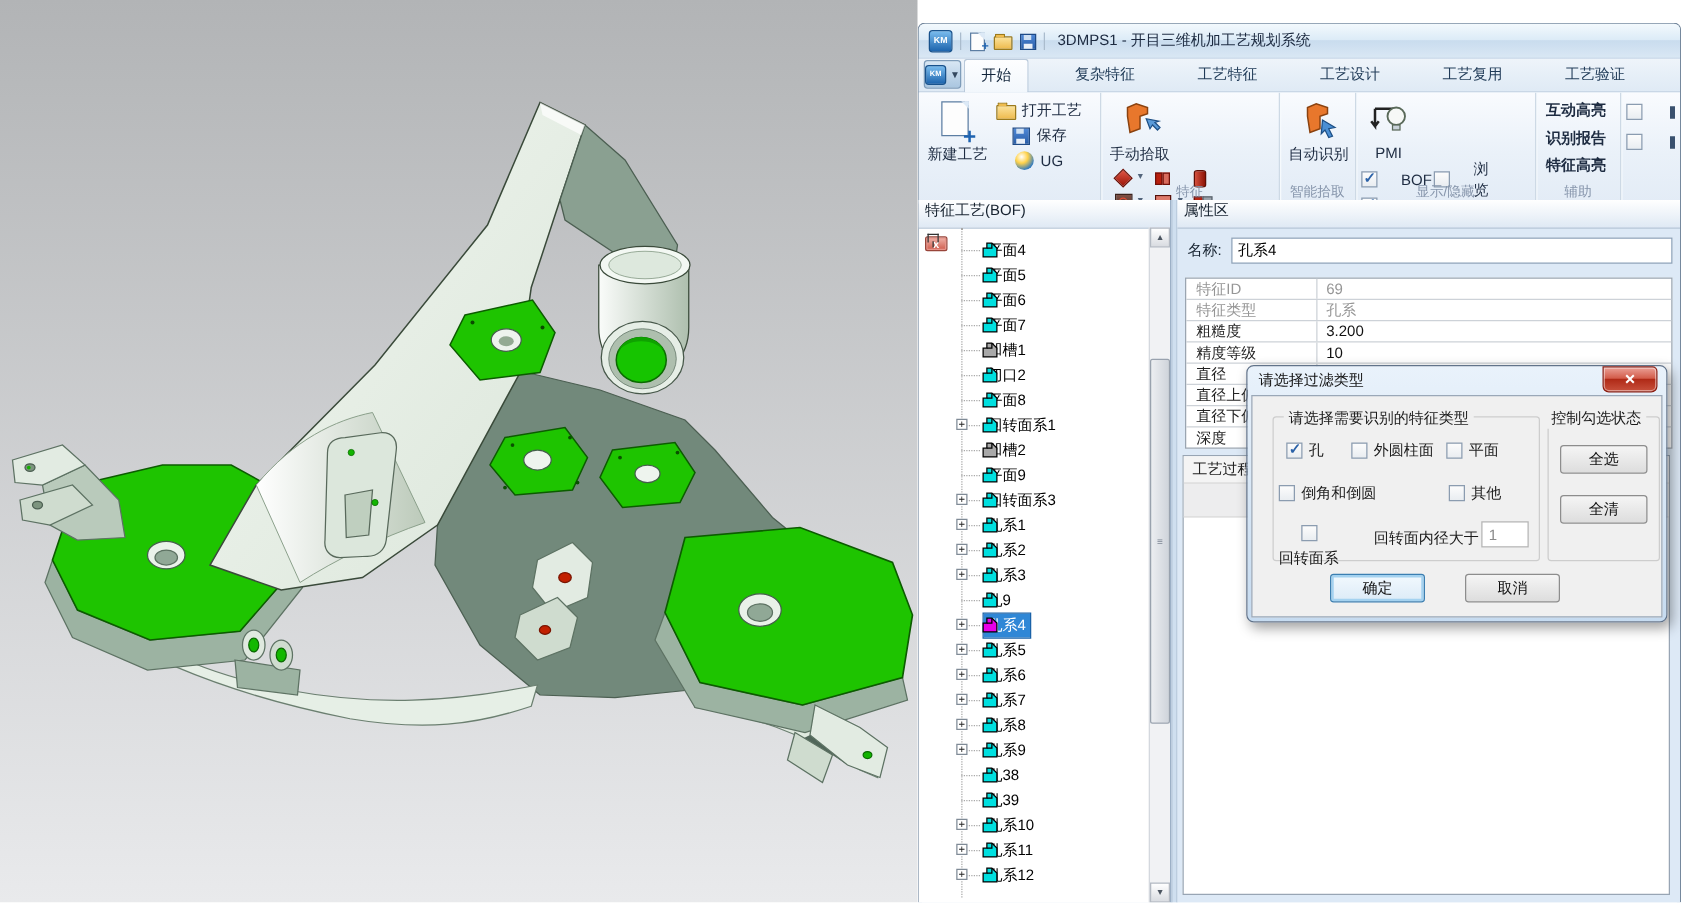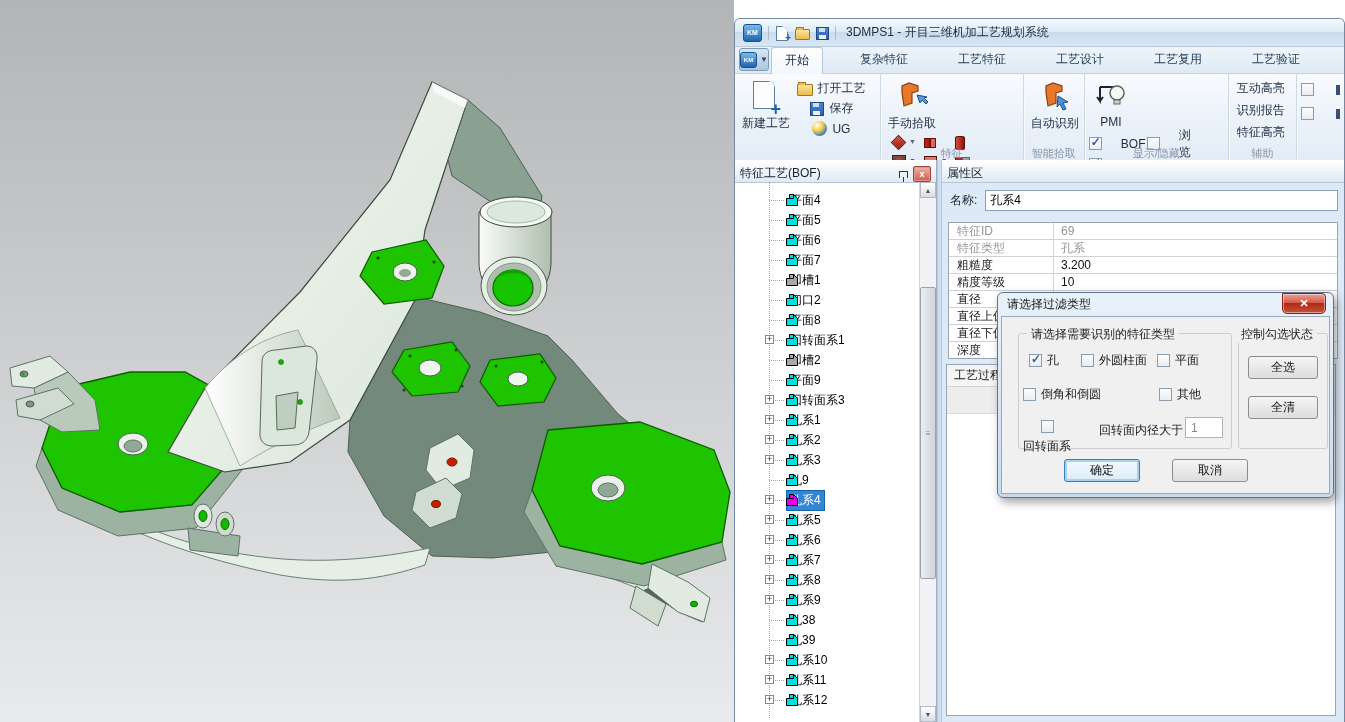--- a/index.html
+++ b/index.html
@@ -76,21 +76,21 @@
   .d-box::before{content:"";position:absolute;left:0;top:0;right:0;height:3px;background:#dd7a6b;}
   .d-2box{position:absolute;left:0;top:3px;width:13px;height:9px;}
   .d-2box i{position:absolute;width:6px;height:8px;background:#b42414;border:1px solid #6d110a;}
   .d-2box i+i{left:7px;background:#9aa2ab;border-color:#5d6770;}
   
   .auxbtn{font-size:12px;color:#1e2c42;height:21px;display:flex;align-items:center;padding:0 4px;white-space:nowrap;}
   .sliver{display:inline-block;width:4px;height:10px;background:#39506e;margin-left:3px;}
   
   .content{position:absolute;left:0;top:141px;right:0;bottom:0;}
   .phead{height:22px;background:linear-gradient(#ffffff,#dfe9f4);border-bottom:1px solid #b7c6d8;
-         display:flex;align-items:flex-end;padding:0 5px;font-size:12px;color:#16222f;gap:4px;}
+         display:flex;align-items:flex-start;padding:0 5px;font-size:12px;color:#16222f;gap:4px;flex-direction:column;}
   .phead .sp{flex:1;}
   .pin{width:12px;height:13px;position:relative;}
   .pin::before{content:"";position:absolute;left:2px;top:2px;width:7px;height:6px;border:1.5px solid #333;border-bottom:none;}
   .pin::after{content:"";position:absolute;left:5.5px;top:8px;width:1.5px;height:5px;background:#333;}
   .xbtn{width:16px;height:14px;border:1px solid #99453a;border-radius:2px;
         background:linear-gradient(#f0b4aa,#cf5c4c);color:#fff;font-size:9px;font-weight:bold;
         display:flex;align-items:center;justify-content:center;box-shadow:inset 0 0 0 1px #e7948a;}
   .treepanel{position:absolute;left:0;top:0;bottom:0;width:202px;background:#fff;
              border-right:1px solid #9cb0c6;box-sizing:border-box;}
   .treelist{position:absolute;left:0;top:22px;right:17px;bottom:0;overflow:hidden;padding-top:8px;}
@@ -396,21 +396,21 @@
             <span class="cbbox on"></span>
             <span>BOP</span>
           </div>
         <div></div>
 
       </div>
       <div class="glabel">显示/隐藏</div>
     </div>
 
     <div class="grp" style="width:70px;">
-      <div style="display:flex;flex-direction:column;gap:1px;">
+      <div style="display:flex;flex-direction:column;gap:1px;font-weight:bold;">
         <div class="auxbtn">互动高亮</div>
         <div class="auxbtn">识别报告</div>
         <div class="auxbtn">特征高亮</div>
       </div>
       <div class="glabel">辅助</div>
     </div>
 
     <div class="grp" style="flex:1;border-right:none;">
       <div style="display:flex;flex-direction:column;gap:7px;padding-top:3px;">
         <div class="cb">

